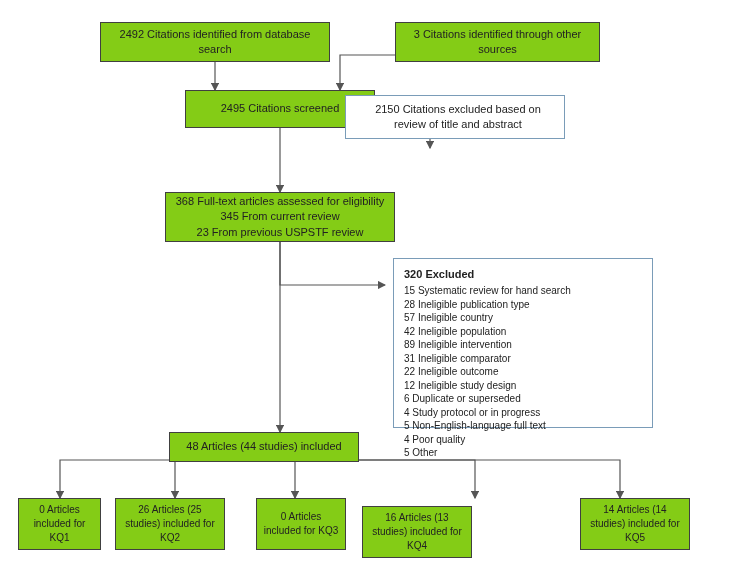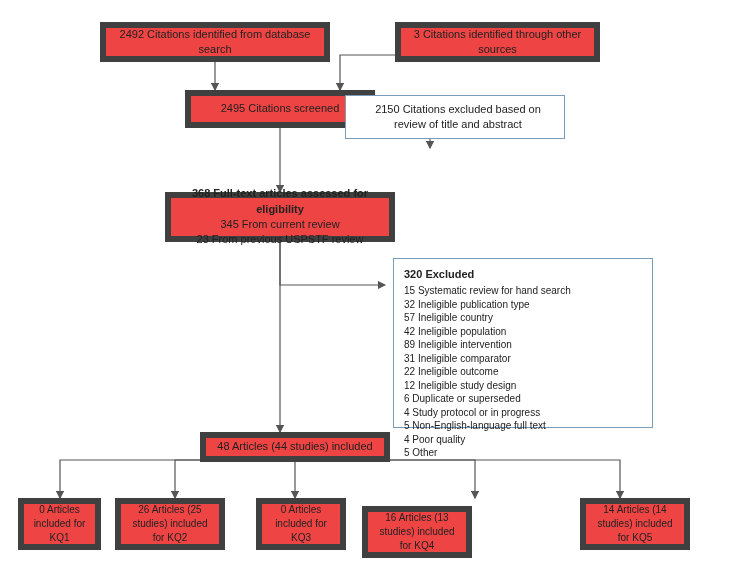--- a/index.html
+++ b/index.html
@@ -13,22 +13,22 @@
       overflow: hidden;
     }
     .diagram {
       position: relative;
       width: 750px;
       height: 577px;
       background: #fff;
     }
     .box {
       position: absolute;
-      border: 6px solid #404040;
-      background: #ef4444;
+      border: 1px solid #404040;
+      background: #84cc16;
       text-align: center;
       display: flex;
       flex-direction: column;
       align-items: center;
       justify-content: center;
       padding: 4px 6px;
       line-height: 1.4;
     }
     .box.white {
       background: #fff;
@@ -94,47 +94,47 @@
 
   <div class="box" style="left:185px; top:90px; width:190px; height:38px; font-size:11px;">
     <span>2495 Citations screened</span>
   </div>
 
   <div class="box white" style="left:345px; top:95px; width:220px; height:44px; font-size:11px;padding-left:12px;">
     <span>2150 Citations excluded based on review of title and abstract</span>
   </div>
 
   <div class="box" style="left:165px; top:192px; width:230px; height:50px; font-size:11px; text-align:center;">
-    <span style="font-weight:bold;">368 Full-text articles assessed for eligibility</span>
+    <span style="font-weight:normal;">368 Full-text articles assessed for eligibility</span>
     <span>345 From current review</span>
     <span>23 From previous USPSTF review</span>
   </div>
 
   <div class="box white" style="left:385px; top:258px; width:260px; height:170px; text-align:left; padding:8px 10px; justify-content:flex-start; align-items:flex-start;margin-left:8px;">
     <div style="font-weight:bold; margin-bottom:2px; align-self:flex-start;">
       <span>320 Excluded</span>
     </div>
     <div id="excluded-items-container">
         <div style="font-size: 10px; line-height: 1.35;">15 Systematic review for hand search</div>
-        <div style="font-size: 10px; line-height: 1.35;">32 Ineligible publication type</div>
+        <div style="font-size: 10px; line-height: 1.35;">28 Ineligible publication type</div>
         <div style="font-size: 10px; line-height: 1.35;">57 Ineligible country</div>
         <div style="font-size: 10px; line-height: 1.35;">42 Ineligible population</div>
         <div style="font-size: 10px; line-height: 1.35;">89 Ineligible intervention</div>
         <div style="font-size: 10px; line-height: 1.35;">31 Ineligible comparator</div>
         <div style="font-size: 10px; line-height: 1.35;">22 Ineligible outcome</div>
         <div style="font-size: 10px; line-height: 1.35;">12 Ineligible study design</div>
         <div style="font-size: 10px; line-height: 1.35;">6 Duplicate or superseded</div>
         <div style="font-size: 10px; line-height: 1.35;">4 Study protocol or in progress</div>
         <div style="font-size: 10px; line-height: 1.35;">5 Non-English-language full text</div>
         <div style="font-size: 10px; line-height: 1.35;">4 Poor quality</div>
         <div style="font-size: 10px; line-height: 1.35;">5 Other</div>
       </div>
   </div>
 
-  <div class="box" style="left:200px; top:432px; width:190px; height:30px; font-size:11px;">
+  <div class="box" style="left:169px; top:432px; width:190px; height:30px; font-size:11px;">
     <span>48 Articles (44 studies) included</span>
   </div>
 
   <div class="box" style="left:18px; top:498px; width:83px; height:52px; font-size:10px;">
     <span>0 Articles included for KQ1</span>
   </div>
 
   <div class="box" style="left:115px; top:498px; width:110px; height:52px; font-size:10px;">
     <span>26 Articles (25 studies) included for KQ2</span>
   </div>

